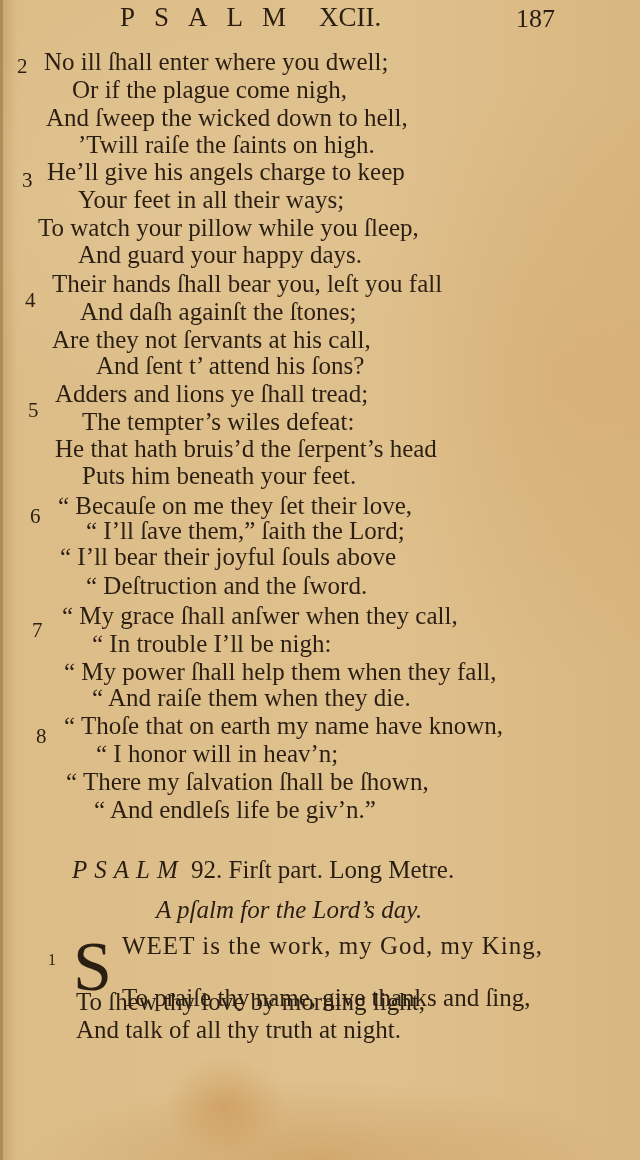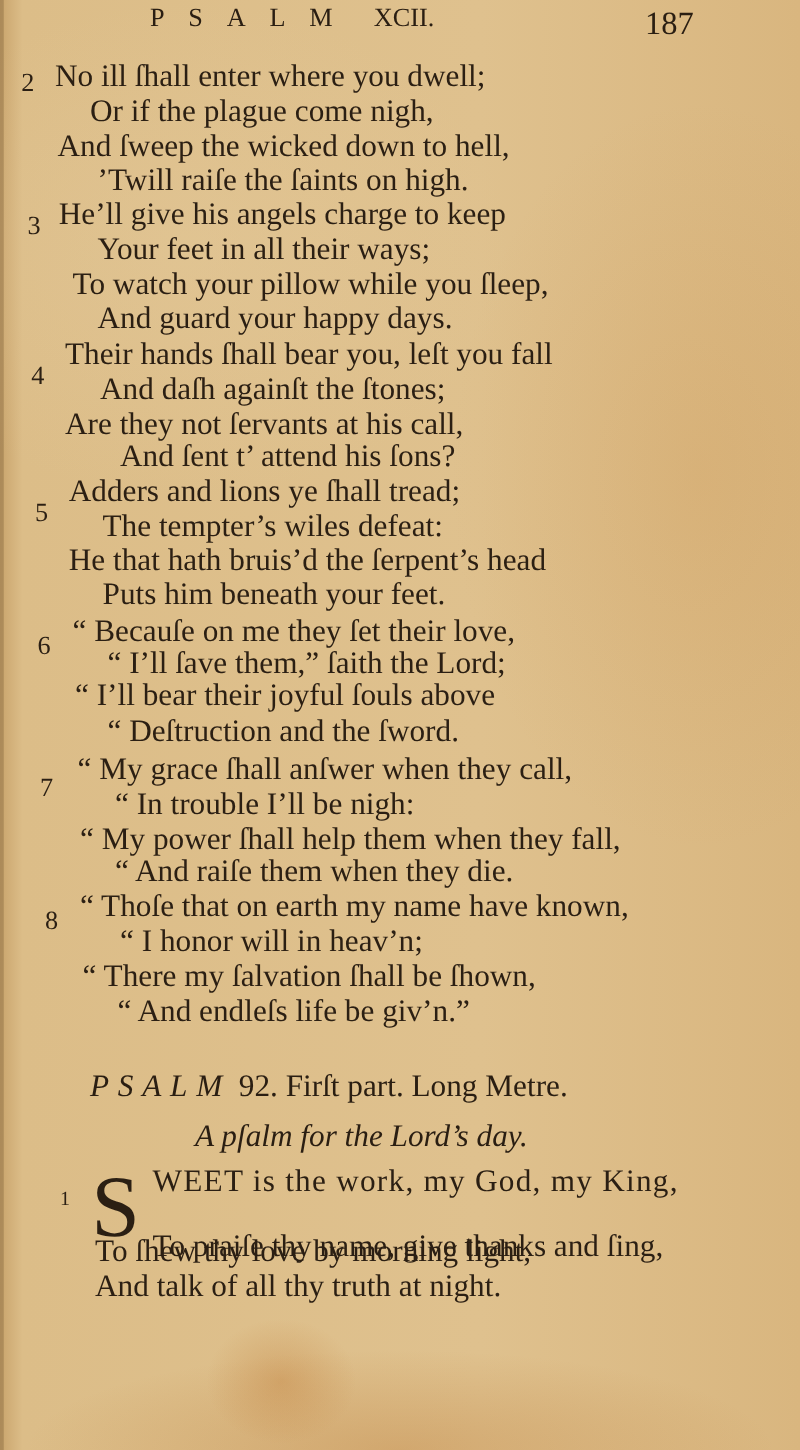--- a/index.html
+++ b/index.html
@@ -27,21 +27,21 @@
     }
     .edge-left {
       position: absolute; left: 0; top: 0; width: 3px; height: 1160px;
       background: #9a7a4c;
       opacity: 0.6;
     }
     .running-head {
       position: absolute;
       top: 2px;
       left: 120px;
-      font-size: 21px;
+      font-size: 27px;
       letter-spacing: 0;
       color: #2a1e12;
     }
     .running-head .ps {
       letter-spacing: 19px;
     }
     .running-head .num {
       margin-left: 14px;
     }
     .page-number {
@@ -108,21 +108,21 @@
 
   <div class="verse-num" style="top:52px;left:17px;">2</div>
   <div class="verse-line" style="top:48px;left:44px;">No ill ſhall enter where you dwell;</div>
   <div class="verse-line" style="top:76px;left:72px;">Or if the plague come nigh,</div>
   <div class="verse-line" style="top:104px;left:46px;">And ſweep the wicked down to hell,</div>
   <div class="verse-line" style="top:131px;left:78px;">’Twill raiſe the ſaints on high.</div>
 
   <div class="verse-num" style="top:166px;left:22px;">3</div>
   <div class="verse-line" style="top:158px;left:47px;">He’ll give his angels charge to keep</div>
   <div class="verse-line" style="top:186px;left:78px;">Your feet in all their ways;</div>
-  <div class="verse-line" style="top:214px;left:58px;">To watch your pillow while you ſleep,</div>
+  <div class="verse-line" style="top:214px;left:38px;">To watch your pillow while you ſleep,</div>
   <div class="verse-line" style="top:241px;left:78px;">And guard your happy days.</div>
 
   <div class="verse-num" style="top:286px;left:25px;">4</div>
   <div class="verse-line" style="top:270px;left:52px;">Their hands ſhall bear you, leſt you fall</div>
   <div class="verse-line" style="top:298px;left:80px;">And daſh againſt the ſtones;</div>
   <div class="verse-line" style="top:326px;left:52px;">Are they not ſervants at his call,</div>
   <div class="verse-line" style="top:352px;left:96px;">And ſent t’ attend his ſons?</div>
 
   <div class="verse-num" style="top:396px;left:28px;">5</div>
   <div class="verse-line" style="top:380px;left:55px;">Adders and lions ye ſhall tread;</div>

